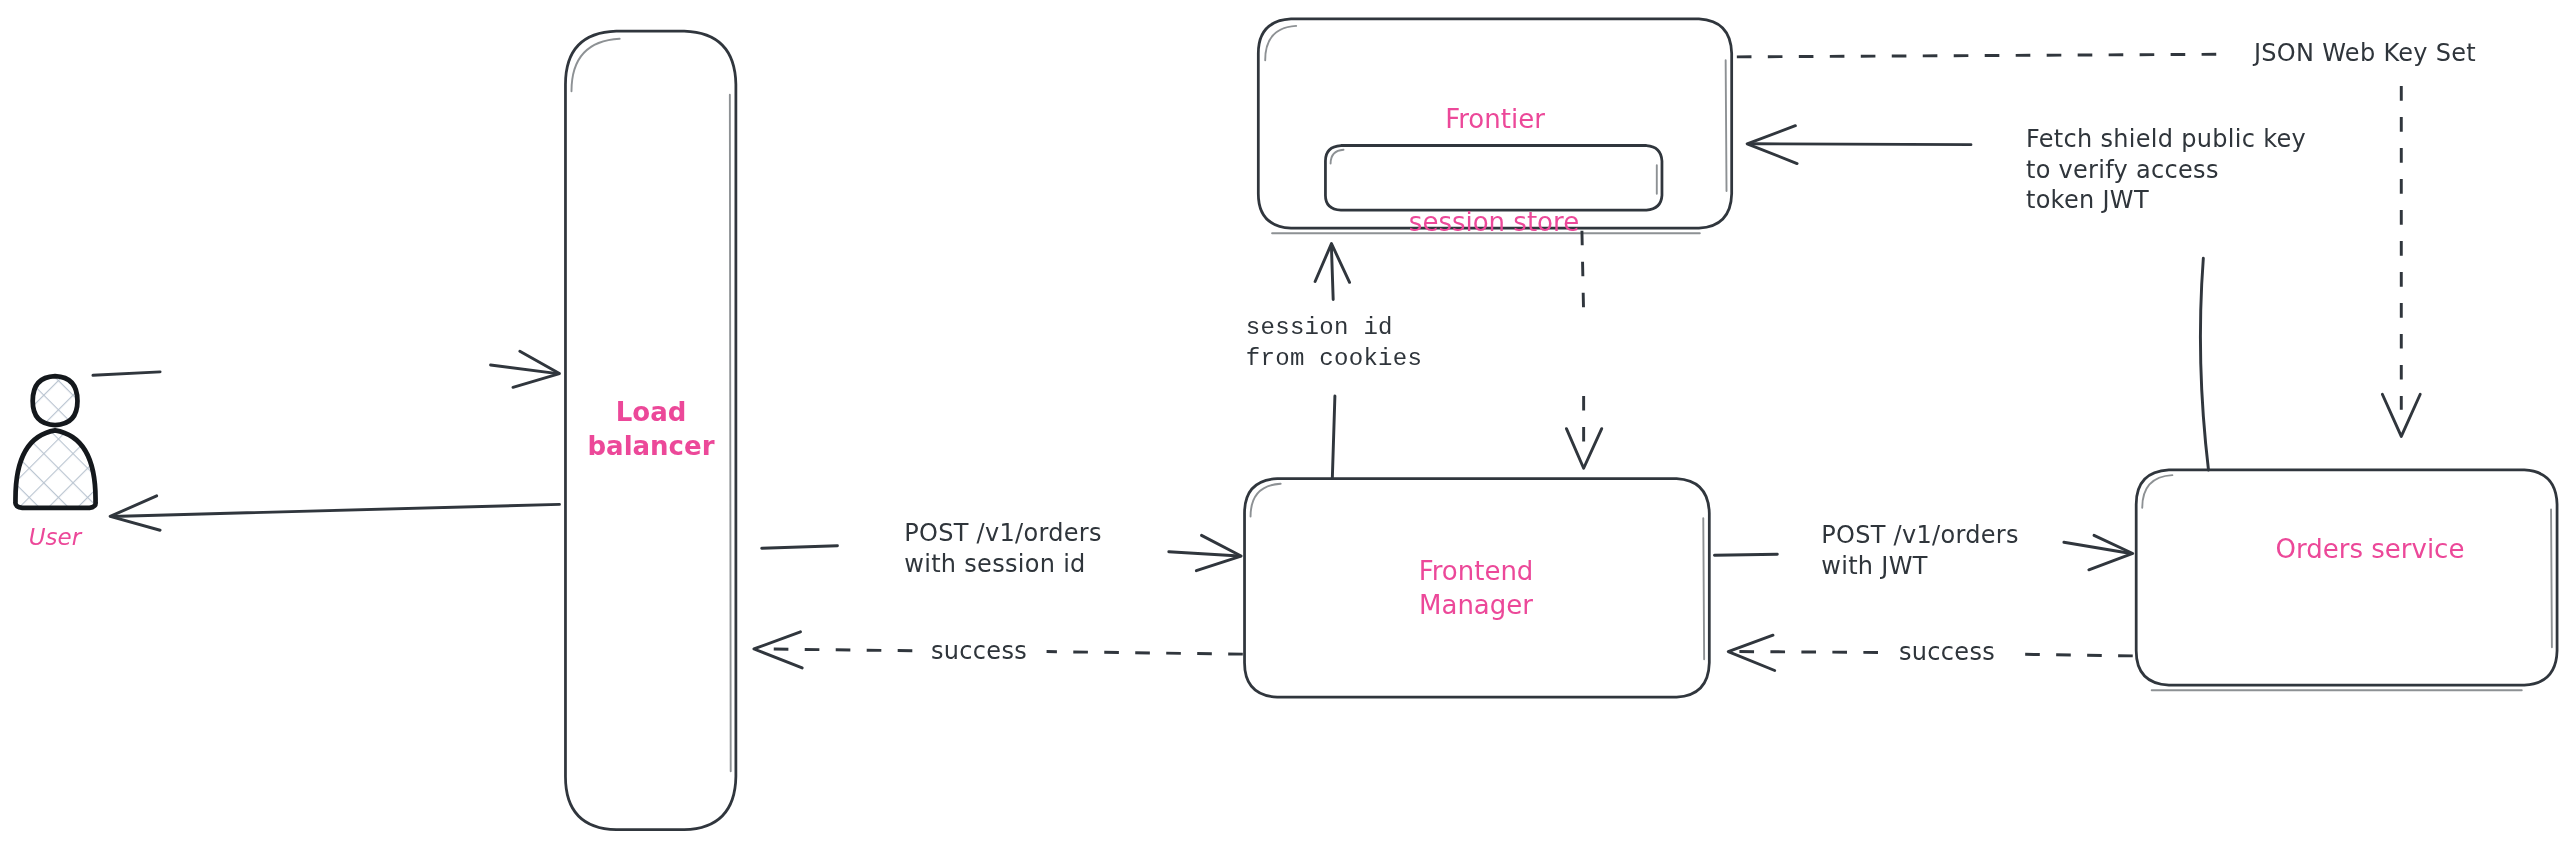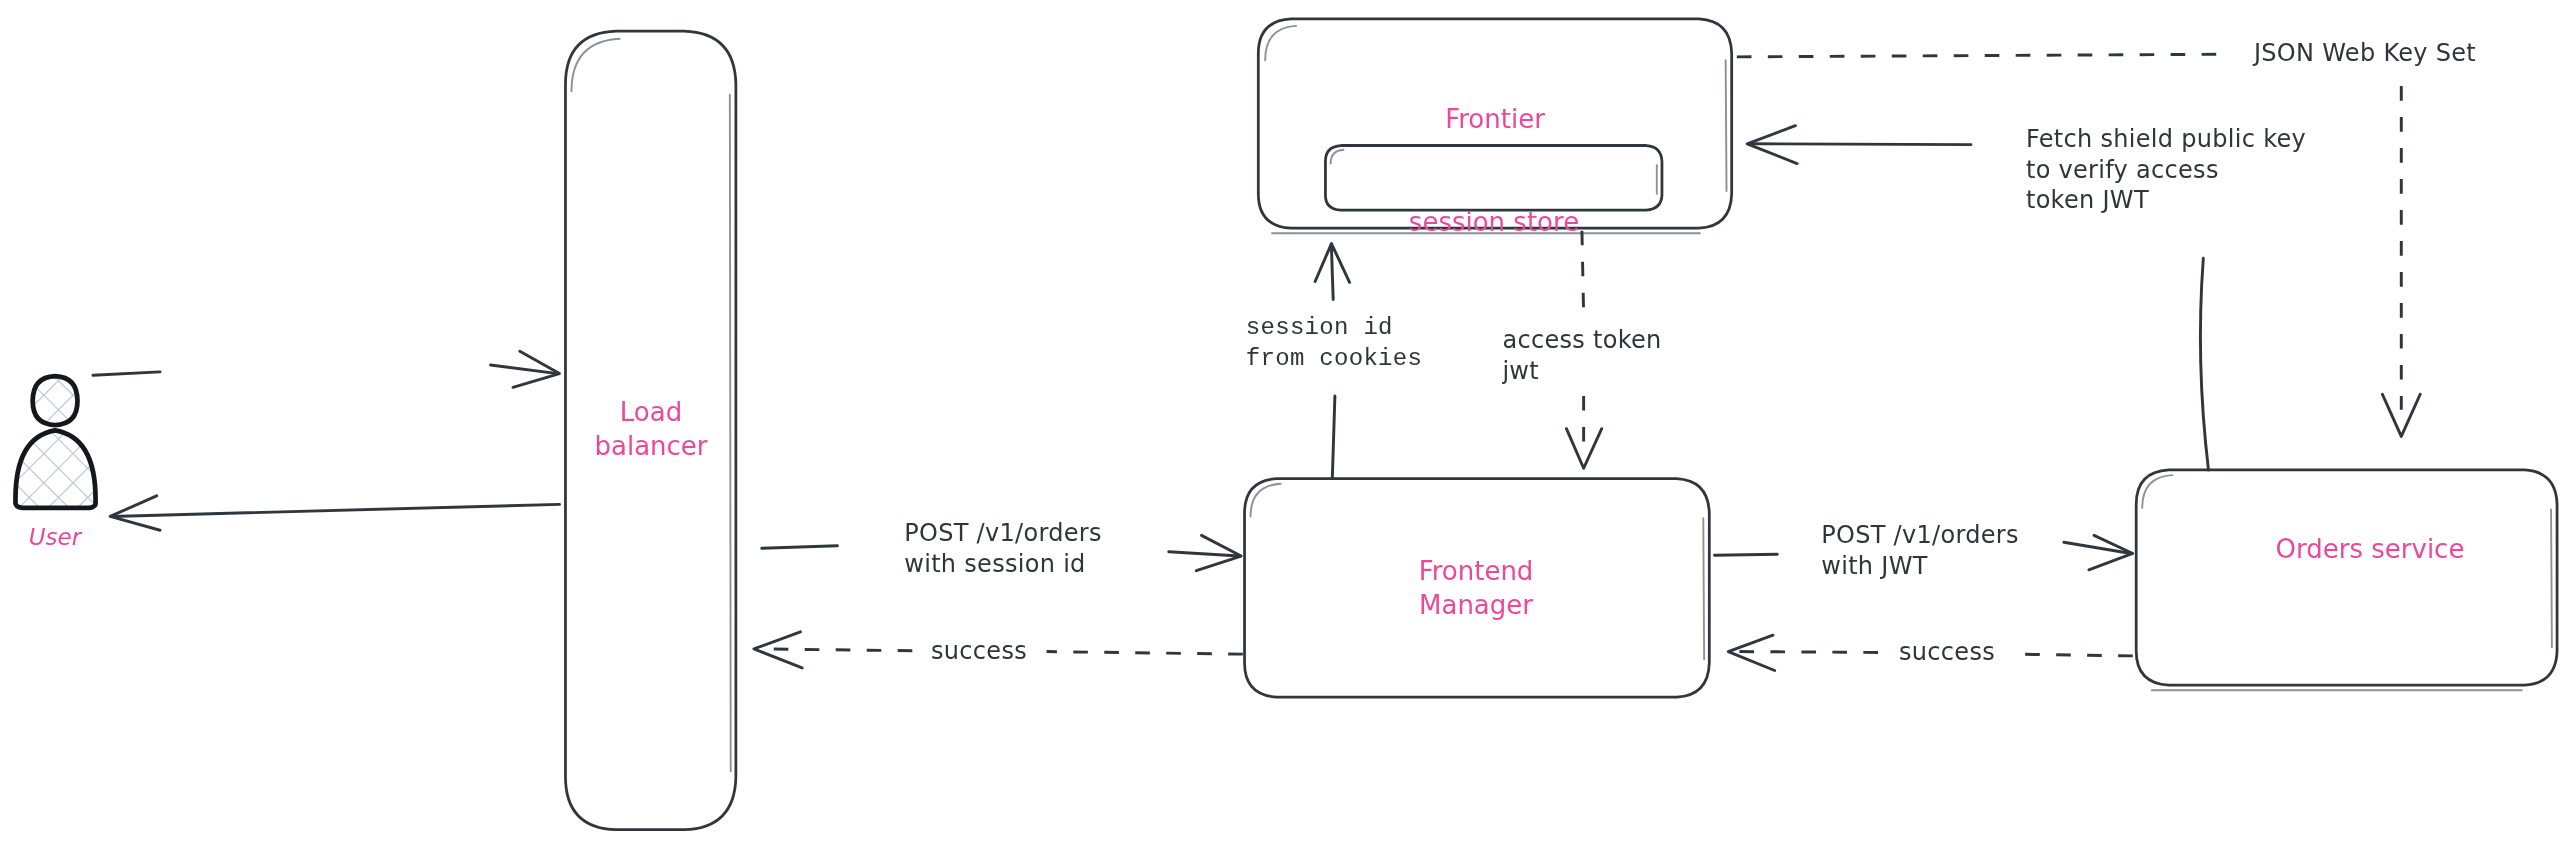--- a/index.html
+++ b/index.html
@@ -193,43 +193,41 @@
 
     <g>
       <path class="edge-dashed" d="M2018 66 L2588 63"></path>
       <path class="edge-dashed" d="M2790 100 L2790 476"></path>
       <path class="arrow-head" d="M2768 458 L2790 507 L2812 458"></path>
     </g>
   </svg>
 
   <div class="node-label user-caption" style="left:55px; top:538px;font-style:italic;">User</div>
 
-  <div class="node-label" style="left:651px; top:430px;">Load
+  <div class="node-label" style="left:651px; top:430px;font-weight:bold;">Load
 balancer</div>
 
   <div class="node-label" style="left:1495px; top:120px;">Frontier</div>
 
   <div class="node-label" style="left:1494px; top:179px;margin-top:44px;">session store</div>
 
   <div class="node-label" style="left:1476px; top:589px;">Frontend
 Manager</div>
 
   <div class="node-label" style="left:2346px; top:550px;margin-left:24px;">Orders service</div>
 
 
   <div class="label-text edge-label" style="left:1003px; top:549px;">POST /v1/orders
 with session id</div>
 
   <div class="label-text edge-label" style="left:979px; top:651px;">success</div>
 
   <div class="label-text edge-label" style="left:1334px; top:344px;font-family:Liberation Mono, monospace;">session id
 from cookies</div>
 
-  <div class="label-text edge-label" style="left:1582px; top:356px;">access token
-jwt</div>
 
   <div class="label-text edge-label" style="left:1920px; top:551px;">POST /v1/orders
 with JWT</div>
 
   <div class="label-text edge-label" style="left:1947px; top:652px;">success</div>
 
   <div class="label-text edge-label" style="left:2166px; top:170px;">Fetch shield public key
 to verify access
 token JWT</div>
 

